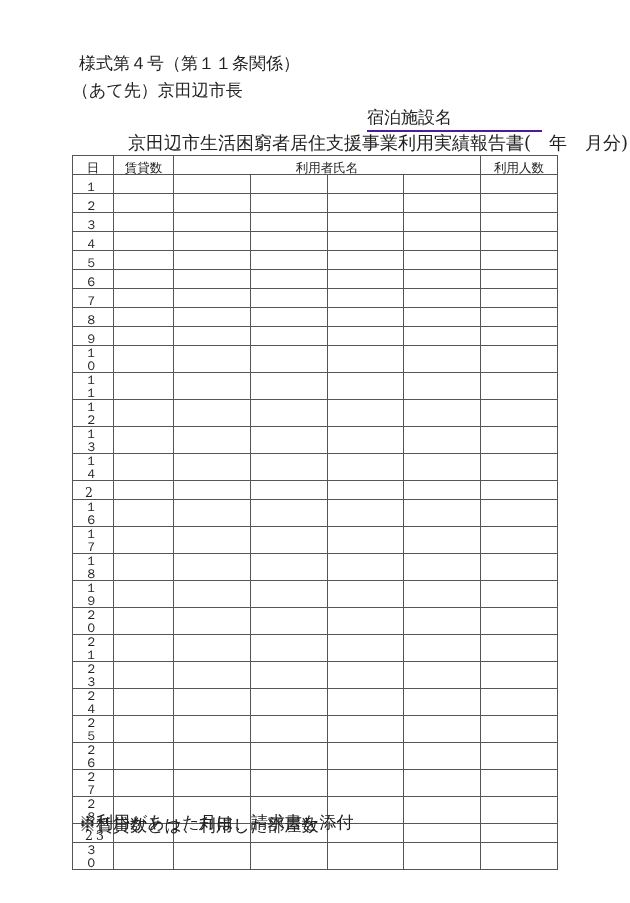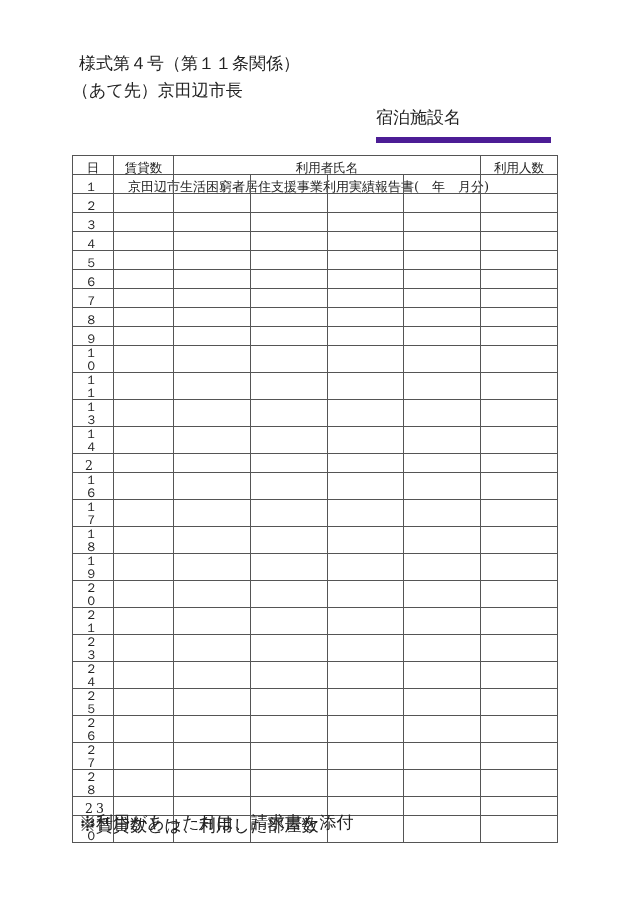--- a/index.html
+++ b/index.html
@@ -1,22 +1,22 @@
 <!DOCTYPE html>
 <html><head>
 <meta charset="utf-8">
 <style>
   html, body { margin:0; padding:0; background:#ffffff; }
   body { width:630px; height:903px; position:relative; overflow:hidden;
          font-family:"DejaVu Serif","Liberation Serif",serif; color:#222; }
   .line { position:absolute; font-size:17px; white-space:nowrap; }
   #form-number { left:79px; top:52px; }
   #addressee { left:72px; top:79px; }
-  #facility { left:376px; top:106px; width:175px; border-bottom:6px solid #4c1d95; padding-bottom:8px; }
-  #title { left:128px; top:131px; font-size:13px;margin-top:47px; }
+  #facility { left:367px; top:106px; width:175px; border-bottom:2px solid #4c1d95; padding-bottom:1px; }
+  #title { left:128px; top:131px; font-size:18px; }
   table { position:absolute; left:72px; top:155px; border-collapse:collapse; table-layout:fixed; }
   td, th { border:1px solid #555; padding:0; height:18px; font-size:12.5px; font-weight:normal;
            vertical-align:bottom; line-height:13px; }
   th { text-align:center; }
   td.day { text-align:left; padding-left:12px; letter-spacing:3px; }
   #note1 { left:79px; top:784px;margin-top:30px; }
   #note2 { left:79px; top:811px; }
 </style>
 </head>
 <body>
@@ -138,20 +138,29 @@
       <tr>
         <td class="day">１１</td>
         <td></td>
         <td></td>
         <td></td>
         <td></td>
         <td></td>
         <td></td>
       </tr>
       <tr>
+        <td class="day">１２</td>
+        <td></td>
+        <td></td>
+        <td></td>
+        <td></td>
+        <td></td>
+        <td></td>
+      </tr>
+      <tr>
         <td class="day">１３</td>
         <td></td>
         <td></td>
         <td></td>
         <td></td>
         <td></td>
         <td></td>
       </tr>
       <tr>
         <td class="day">１４</td>

